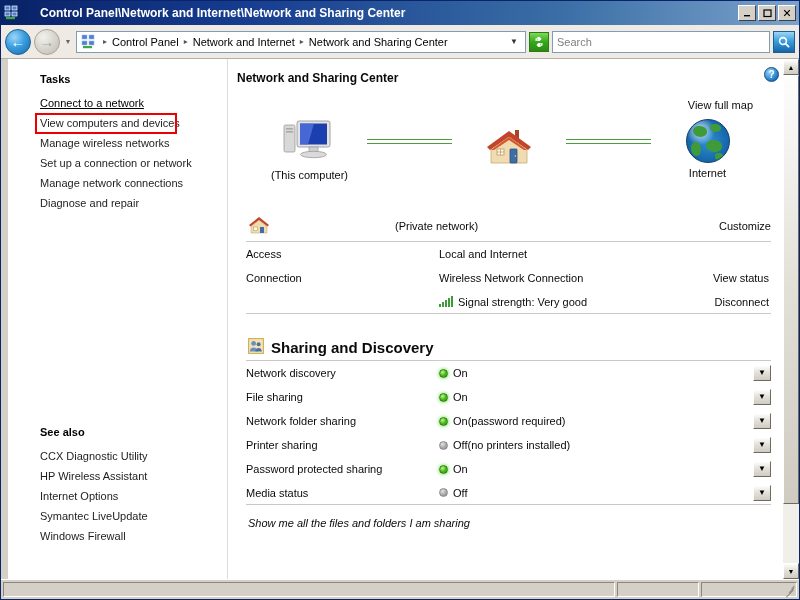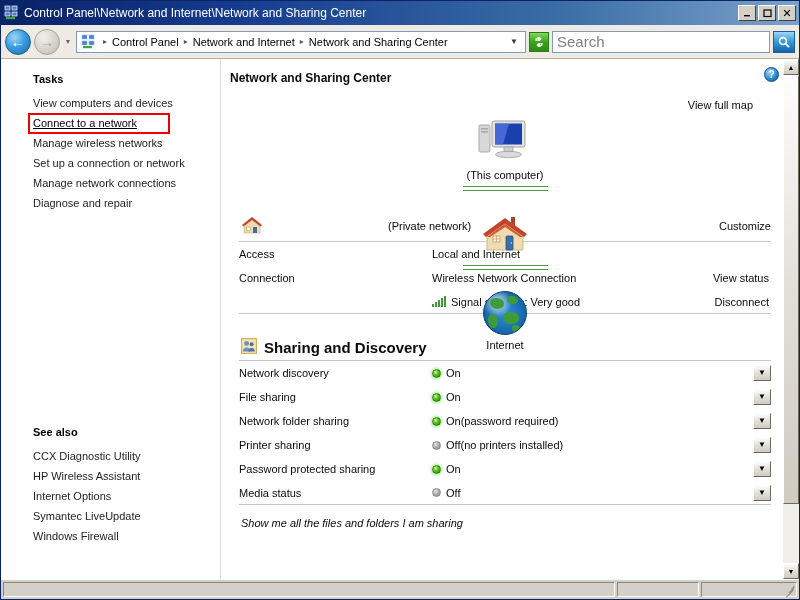--- a/index.html
+++ b/index.html
@@ -21,22 +21,22 @@
   
   .titlebar {
     height: 24px;
     background: linear-gradient(to right, #0a246a 0%, #0a246a 3%, #163c8f 30%, #3a6ea5 70%, #7ba2cc 100%);
     display: flex; align-items: center;
     padding: 0 2px 0 3px;
     flex: none;
   }
   .title-icon { width: 16px; height: 16px; position: relative; flex: none; margin-right: 4px; }
   .title-text {
-    color: #ffffff; font-size: 12px; font-weight: normal;
-    white-space: nowrap; flex: 1; letter-spacing: 0px;
+    color: #ffffff; font-size: 12px; font-weight: bold;
+    white-space: nowrap; flex: 1; letter-spacing: 0px; margin-left: 16px;
   }
   .win-buttons { display: flex; gap: 2px; padding-right: 1px; }
   .win-btn {
     width: 18px; height: 16px;
     background: #d4d0c8;
     border-top: 1px solid #ffffff; border-left: 1px solid #ffffff;
     border-right: 1px solid #404040; border-bottom: 1px solid #404040;
     display: flex; align-items: center; justify-content: center;
     font-size: 10px; color: #000; font-family: "Liberation Sans", sans-serif;
     line-height: 1;
@@ -92,34 +92,34 @@
     display: flex; align-items: center; justify-content: center;
     color: #ffffff; font-size: 12px; font-weight: bold; line-height: 1;
   }
   .searchbox {
     width: 218px; height: 22px; flex: none;
     background: #ffffff; border: 1px solid #7f9db9;
     display: flex; align-items: center; padding: 0 4px;
   }
   .searchbox input {
     border: 0; outline: 0; width: 100%;
-    font-family: "Liberation Sans", sans-serif; font-size: 15px; color: #000;
+    font-family: "Liberation Sans", sans-serif; font-size: 11px; color: #000;
     background: transparent;
   }
   .searchbox input::placeholder { color: #808080; }
   .search-btn {
     width: 22px; height: 22px; flex: none;
     background: linear-gradient(to bottom, #9fd6f7 0%, #3a9ee0 45%, #1565a8 100%);
     border: 1px solid #1b5f93;
     display: flex; align-items: center; justify-content: center;
     color: #fff; font-size: 12px; line-height: 1;
   }
 
   
-  .body-area { flex: 1; display: flex; background: #ffffff; position: relative; overflow: hidden; }
+  .body-area { flex: 1; display: flex; background: #ffffff; position: relative; overflow: hidden; margin-left: 7px; }
 
   .sidebar {
     width: 220px; flex: none;
     background: #ffffff;
     border-right: 1px solid #dcdcdc;
     padding: 14px 0 0 0;
     position: relative;
   }
   .side-head {
     font-size: 11px; font-weight: bold; color: #000;
@@ -158,21 +158,21 @@
     line-height: 1;
   }
   .page-title { font-size: 12px; font-weight: bold; color: #0a0a0a; margin: 0 0 10px 1px; }
 
   
   .netmap { position: relative; height: 118px; }
   .viewfull {
     position: absolute; right: 28px; top: 4px;
     font-size: 11px; color: #0b0b0b;
   }
-  .map-row { display: flex; align-items: center; justify-content: center; padding-top: 22px; gap: 4px; flex-direction: column; }
+  .map-row { display: flex; align-items: center; justify-content: center; padding-top: 22px; gap: 4px; }
   .node { width: 118px; display: flex; flex-direction: column; align-items: center; }
   .node-label { font-size: 11px; color: #0a0a0a; margin-top: 4px; white-space: nowrap; }
   .link-line { width: 85px; height: 7px; position: relative; margin: 0 -6px 16px -6px; }
   .link-line:before, .link-line:after {
     content: ""; position: absolute; left: 0; right: 0; height: 1px; background: #4d9c3f;
   }
   .link-line:before { top: 1px; }
   .link-line:after { top: 5px; }
 
   
@@ -354,22 +354,22 @@
         <path d="M8.6 8.6 L11.6 11.6" stroke="#ffffff" stroke-width="1.8" stroke-linecap="round"></path>
       </svg>
     </div>
   </div>
 
   <div class="body-area">
 
     <div class="sidebar">
       <div class="side-head">Tasks</div>
 
+      <div class="side-link highlighted">Connect to a network</div>
       <div class="side-link">View computers and devices</div>
-      <div class="side-link highlighted">Connect to a network</div>
       <div class="side-link">Manage wireless networks</div>
       <div class="side-link">Set up a connection or network</div>
       <div class="side-link">Manage network connections</div>
       <div class="side-link">Diagnose and repair</div>
 
       <div class="hl-box" style="left:27px; top:54px; width:142px; height:21px;"></div>
 
       <div class="see-also">
         <div class="side-head">See also</div>
         <div class="side-link">CCX Diagnostic Utility</div>

